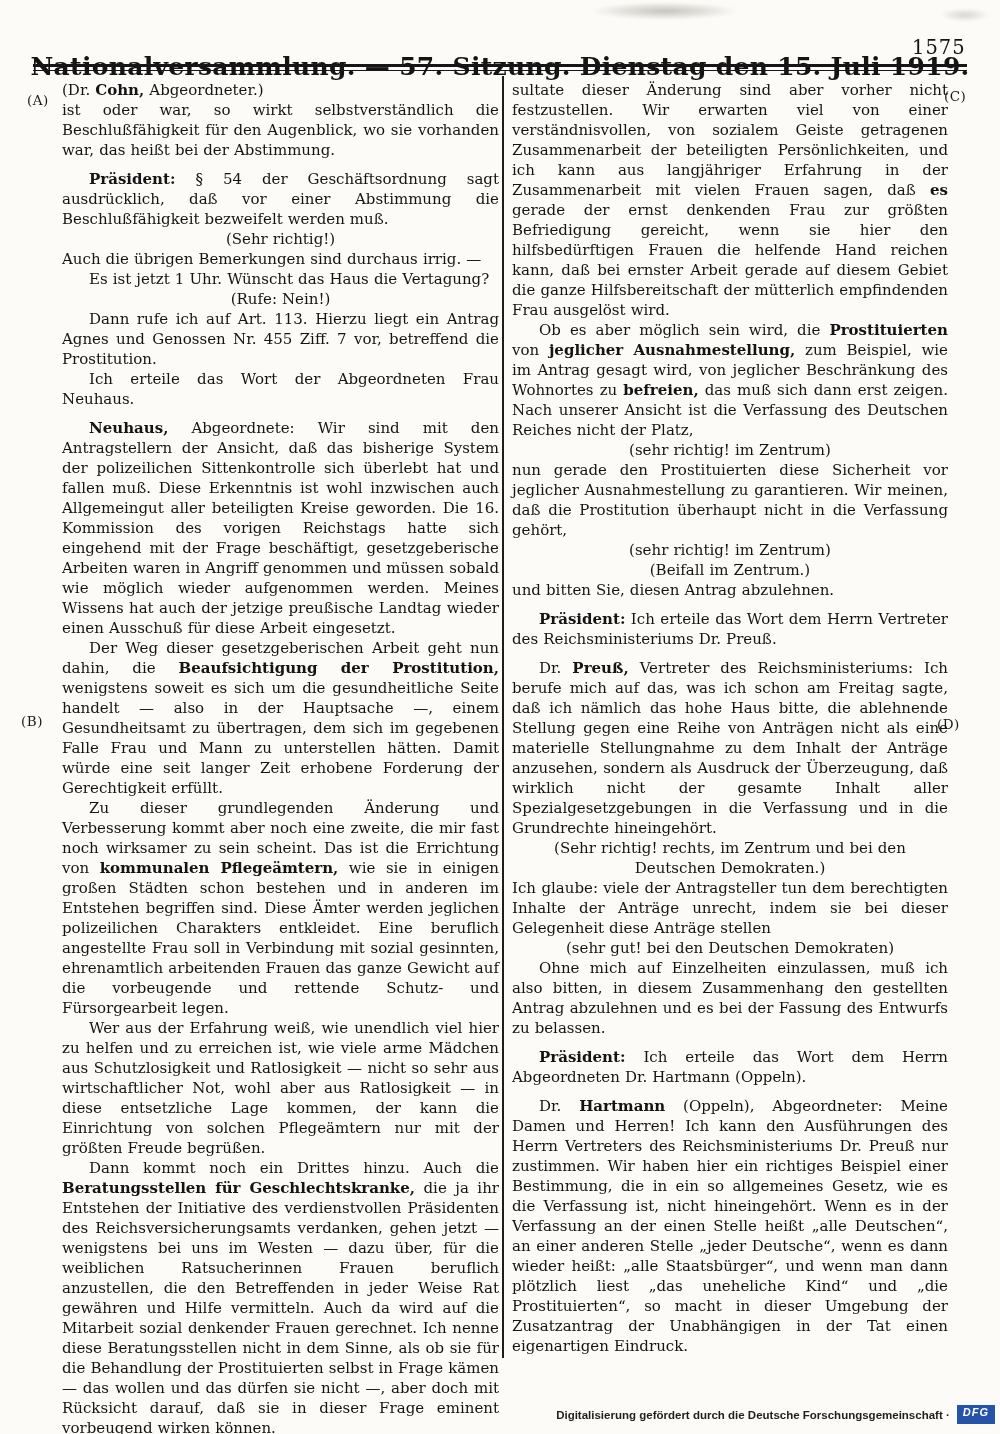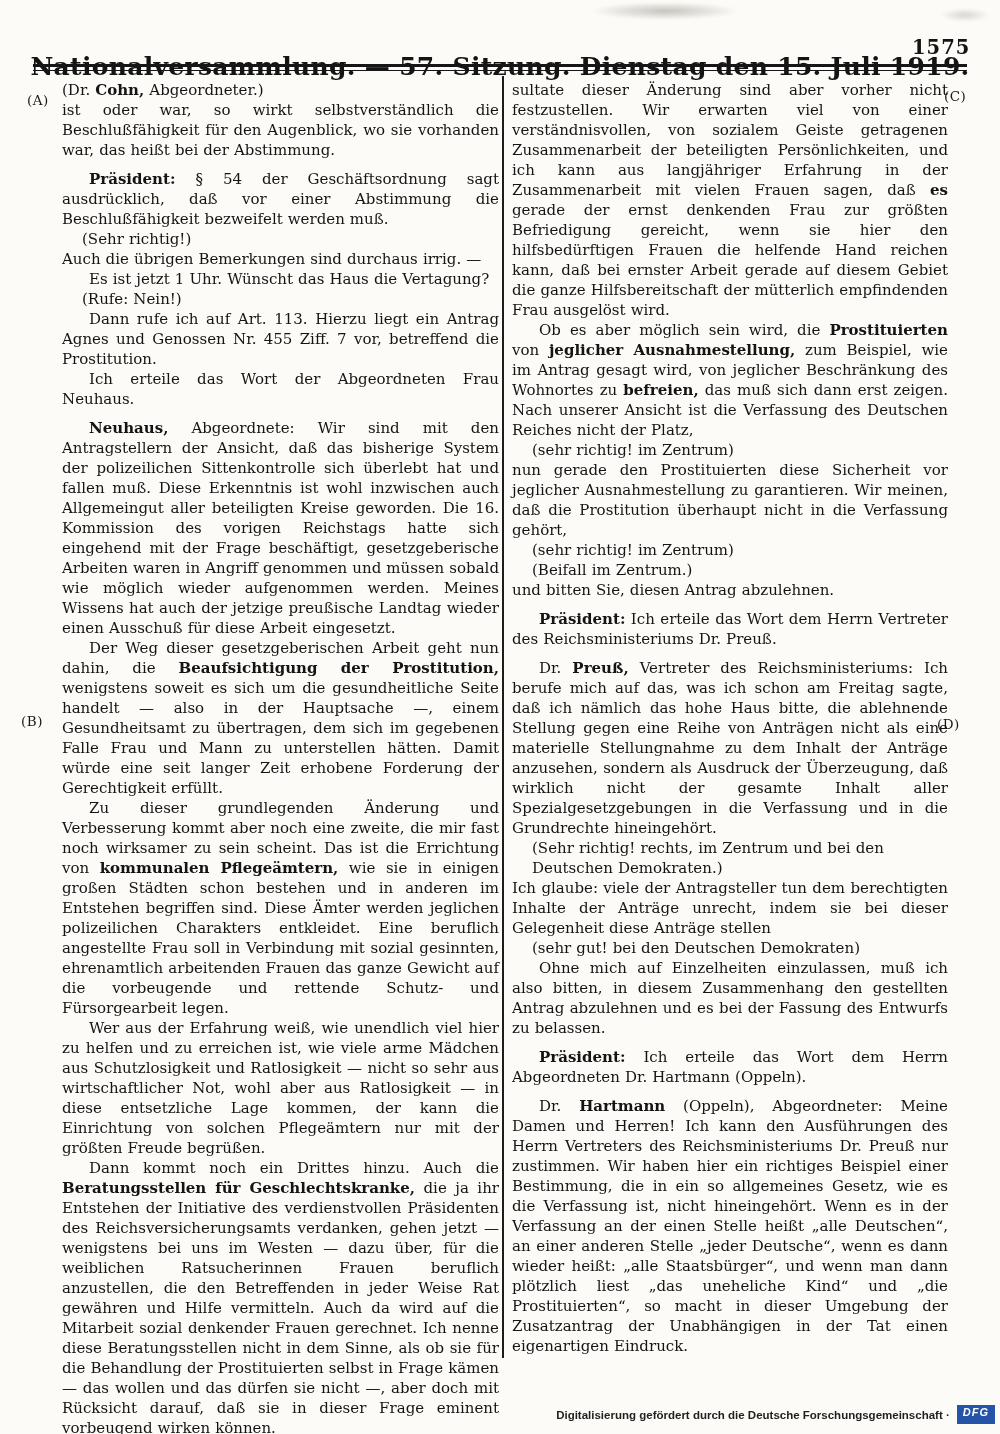--- a/index.html
+++ b/index.html
@@ -25,21 +25,21 @@
     background: radial-gradient(ellipse at center, rgba(110,105,95,.25), transparent 70%);
     filter: blur(1px);
   }
 
   .header-title {
     position: absolute; top: 52px; left: 0; width: 100%;
     text-align: center; font-weight: bold; font-size: 25px; letter-spacing: .3px;
   }
   .page-number {
     position: absolute; top: 36px; left: 912px;
-    font-weight: bold; font-size: 19.5px; letter-spacing: 1px;
+    font-weight: normal; font-size: 19.5px; letter-spacing: 1px;
   }
   .rule { position: absolute; left: 33px; width: 934px; background: #161616; }
   .rule-thick { top: 64px; height: 3px; }
   .rule-thin  { top: 70px; height: 1.4px; }
 
   .column {
     position: absolute; top: 80px; width: 437px;
     font-size: 15px; line-height: 20px;
     text-align: justify; word-spacing: .3px;
     hyphens: auto; -webkit-hyphens: auto;
@@ -47,21 +47,21 @@
   .column-left  { left: 62px; }
   .column-right { left: 512px; width: 436px; }
   .divider {
     position: absolute; left: 502px; top: 76px;
     width: 1.5px; height: 1282px; background: #1c1c1c;
   }
 
   .block { text-indent: 0; }
   .block.indent { text-indent: 27px; }
   .block.space { margin-top: 9px; }
-  .block.stage { text-align: left; text-indent: 0; padding: 0 20px; }
+  .block.stage { text-align: center; text-indent: 0; padding: 0 20px; }
   .bold { font-weight: bold; }
 
   .marker {
     position: absolute; font-size: 13.5px; color: #181818; letter-spacing: .5px;
   }
   .marker-a { left: 27px;  top: 92px; }
   .marker-b { left: 21px;  top: 713px; }
   .marker-c { left: 944px; top: 88px; }
   .marker-d { left: 937px; top: 716px; }
 

